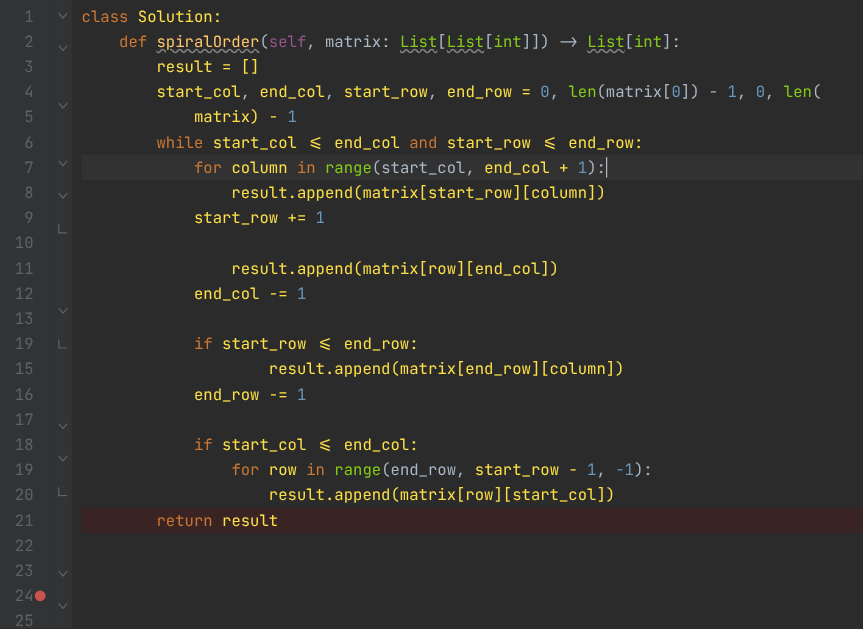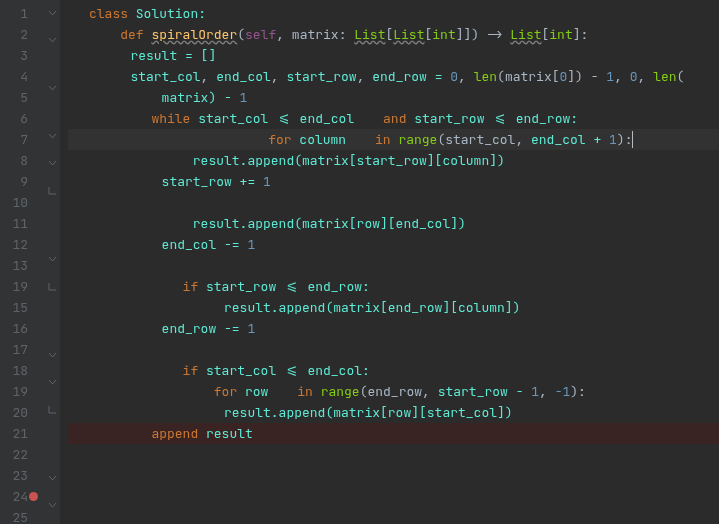--- a/index.html
+++ b/index.html
@@ -60,30 +60,30 @@
   .code {
     flex: 1;
     padding-top: 3px;
     padding-left: 8px;
   }
   .line {
     height: 21px;
     line-height: 21px;
     white-space: pre;
   }
-  .line.hl { background: #323232; text-align: center; }
+  .line.hl { background: #323232; }
   .line.bp-line { background: #3a2323; }
-  .kw { color: #cc7832; margin-left: 21px; }
+  .kw { color: #cc7832; }
   .fn { color: #ffc66d; }
   .fn.wavy { text-decoration: underline wavy #808080; }
   .self { color: #94558d; }
   .type { color: #84cc16; }
   .type.wavy { text-decoration: underline wavy #808080; }
   .num { color: #6897bb; }
-  .id { color: #5eead4; }
+  .id { color: #fde047; }
   .op { color: #a9b7c6; }
   .caret { border-right: 1px solid #bbb; }
 </style>
 </head>
 <body>
 
 <div class="editor">
   <div class="gutter" id="gutter">
       <div class="ln">1</div>
       <div class="ln">2</div>
@@ -200,16 +200,16 @@
       <div class="line"><span class="id">                result.append(matrix[row][end_col])</span></div>
       <div class="line"><span class="id">            end_col -= </span><span class="num">1</span></div>
       <div class="line"><span class="id"></span></div>
       <div class="line"><span class="id">            </span><span class="kw">if </span><span class="id">start_row &lt;= end_row:</span></div>
       <div class="line"><span class="id">                    result.append(matrix[end_row][column])</span></div>
       <div class="line"><span class="id">            end_row -= </span><span class="num">1</span></div>
       <div class="line"><span class="id"></span></div>
       <div class="line"><span class="id">            </span><span class="kw">if </span><span class="id">start_col &lt;= end_col:</span></div>
       <div class="line"><span class="id">                </span><span class="kw">for </span><span class="id">row </span><span class="kw">in </span><span class="type">range</span><span class="op">(end_row</span><span class="op">, </span><span class="id">start_row - </span><span class="num">1</span><span class="op">, </span><span class="num">-1</span><span class="op">):</span></div>
       <div class="line"><span class="id">                    result.append(matrix[row][start_col])</span></div>
-      <div class="line bp-line"><span class="id">        </span><span class="kw">append </span><span class="id">result</span></div>
+      <div class="line bp-line"><span class="id">        </span><span class="kw">return </span><span class="id">result</span></div>
       <div class="line"><span class="id"></span></div>
     </div>
 </div>
 
 </body></html>

